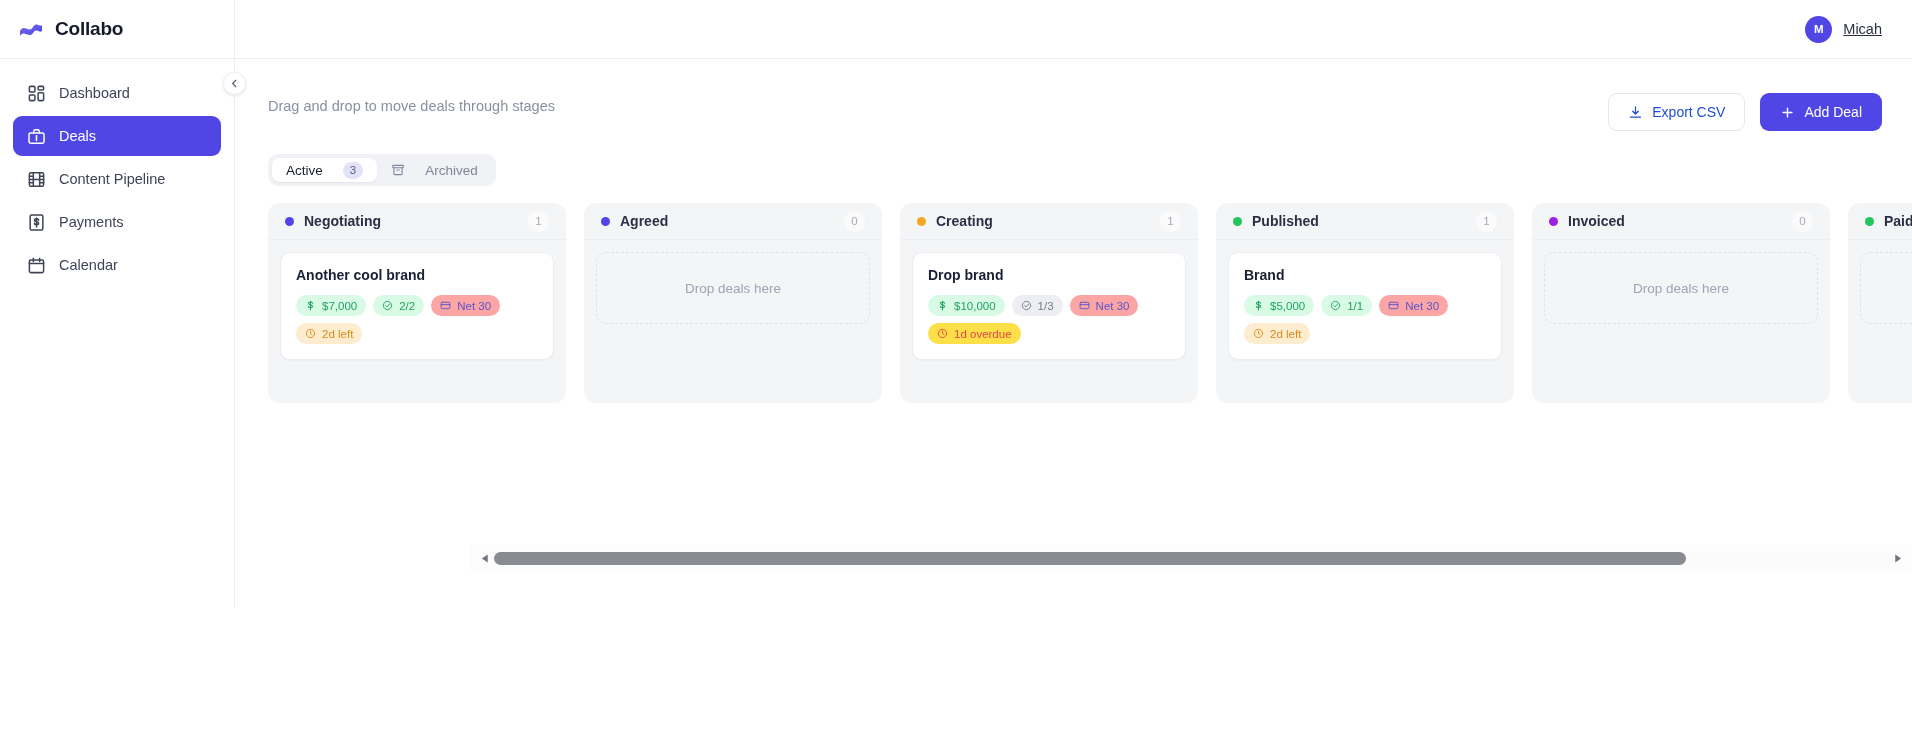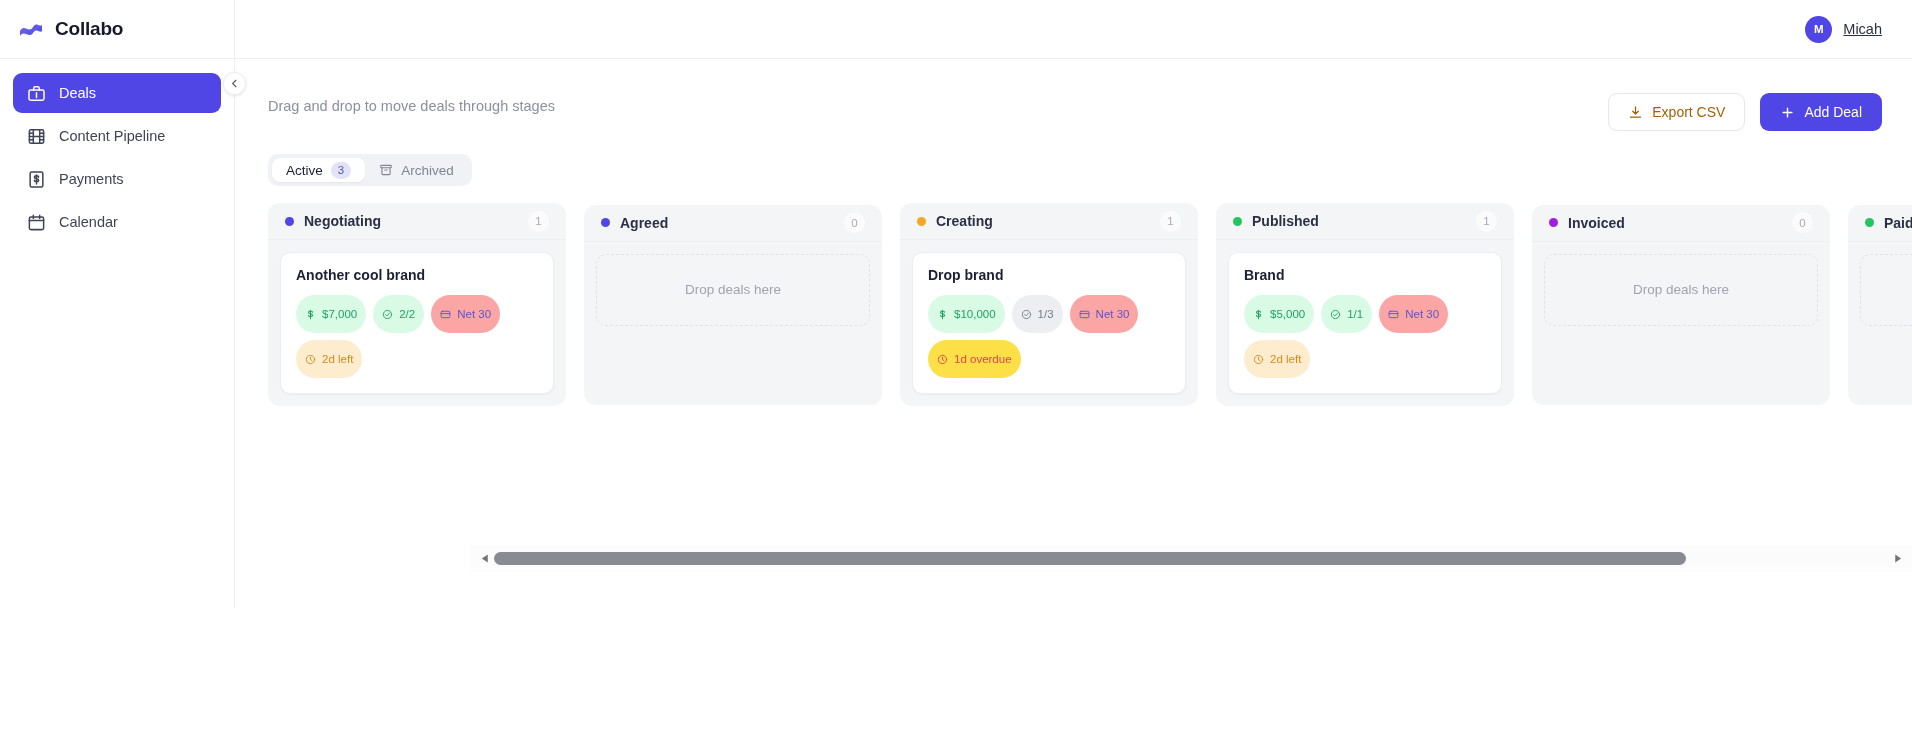--- a/index.html
+++ b/index.html
@@ -77,31 +77,31 @@
   .page-sub { font-size: 14.5px; color: #8b90a0; margin-top: 9px; }
 
   .head-actions { display: flex; align-items: center; gap: 15px; padding-top: 4px; }
   .btn {
     display: inline-flex; align-items: center; gap: 9px;
     height: 38px; padding: 0 19px;
     border-radius: 9px; font-size: 14px; cursor: pointer;
     border: 1px solid transparent; white-space: nowrap;
   }
   .btn svg { width: 15px; height: 15px; display: block; }
-  .btn-secondary { background: #ffffff; border-color: #e4e6ec; color: #a16207; justify-content: space-between; }
+  .btn-secondary { background: #ffffff; border-color: #e4e6ec; color: #1d4ed8; justify-content: space-between; }
   .btn-primary { background: #4f46e5; color: #ffffff; font-weight: 500; }
 
   .tabs {
     margin: 23px 0 0 33px;
     display: inline-flex; align-items: center;
     background: #f1f2f6; border-radius: 10px; padding: 4px;
     width: fit-content;
   }
   .tab {
-    display: inline-flex; align-items: center; gap: 8px;
+    display: inline-flex; align-items: center; gap: 20px;
     height: 16px; padding: 12px 14px; border-radius: 8px;
     font-size: 13.5px; color: #80859a; cursor: pointer;
   }
   .tab.active { background: #ffffff; color: #1a1f33; box-shadow: 0 1px 2px rgba(20,24,40,.06); }
   .tab svg { width: 14px; height: 14px; display: block; }
   .tab-count {
     background: #e3e2fb; color: #5a5f7a;
     border-radius: 20px; padding: 1px 7px; font-size: 11.5px; line-height: 15px;
   }
 
@@ -137,21 +137,21 @@
   .card {
     background: #ffffff; border: 1px solid #ecedf1; border-radius: 10px;
     padding: 14px 15px 15px 15px;
     box-shadow: 0 1px 2px rgba(20,24,40,.04);
     cursor: grab;
   }
   .card-title { font-size: 14px; font-weight: 600; color: #1b2034; margin-bottom: 12px; }
   .chips { display: flex; flex-wrap: wrap; gap: 7px; }
   .chip {
     display: inline-flex; align-items: center; gap: 6px;
-    height: 38px; padding: 0 9px; border-radius: 20px;
+    height: 21px; padding: 0 9px; border-radius: 20px;
     font-size: 11.5px; white-space: nowrap;
   }
   .chip svg { width: 11px; height: 11px; display: block; flex: 0 0 11px; }
   .chip-green  { background: #d9fbe6; color: #1ea35e; }
   .chip-gray   { background: #edeef2; color: #767c8e; }
   .chip-purple { background: #fca5a5; color: #5c55c9; }
   .chip-amber  { background: #fdeccd; color: #d98a18; }
   .chip-red    { background: #fde047; color: #e0444d; }
 
   
@@ -180,20 +180,31 @@
                 <stop offset="1" stop-color="#4f46e5"></stop>
           </linearGradient>
             </defs>
           <path d="M2 13 C6 5, 11 16, 15 9 C19 3, 22 10, 24 7 L24 13 C22 16, 19 9, 15 15 C11 21, 6 11, 2 18 Z" fill="url(#lg)"></path>
         </svg>
       </span>
       <span class="brand-name">Collabo</span>
     </div>
 
     <nav class="nav">
+      <div class="nav-item">
+        <span class="ico">
+          <svg viewBox="0 0 24 24" fill="none" stroke="currentColor" stroke-width="1.9" stroke-linecap="round" stroke-linejoin="round">
+            <rect x="3" y="3" width="7" height="7" rx="1.3"></rect>
+              <rect x="14" y="3" width="7" height="4.5" rx="1.3"></rect>
+            <rect x="14" y="11" width="7" height="10" rx="1.3"></rect>
+              <rect x="3" y="14" width="7" height="7" rx="1.3"></rect>
+          </svg>
+        </span>
+        <span>Dashboard</span>
+      </div>
 
       <div class="nav-item active">
         <span class="ico">
           <svg viewBox="0 0 24 24" fill="none" stroke="currentColor" stroke-width="1.9" stroke-linecap="round" stroke-linejoin="round">
             <rect x="2.5" y="7.5" width="19" height="13" rx="2.2"></rect>
             <path d="M8.5 7.5V5.6a2 2 0 0 1 2-2h3a2 2 0 0 1 2 2v1.9"></path>
               <path d="M12 11v6"></path>
           </svg>
         </span>
         <span>Deals</span>

